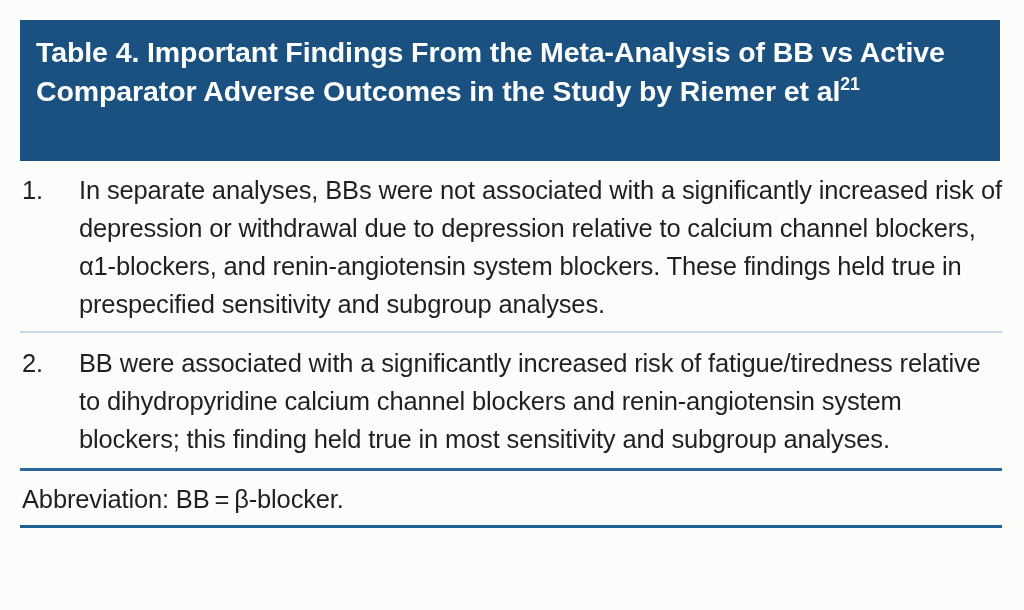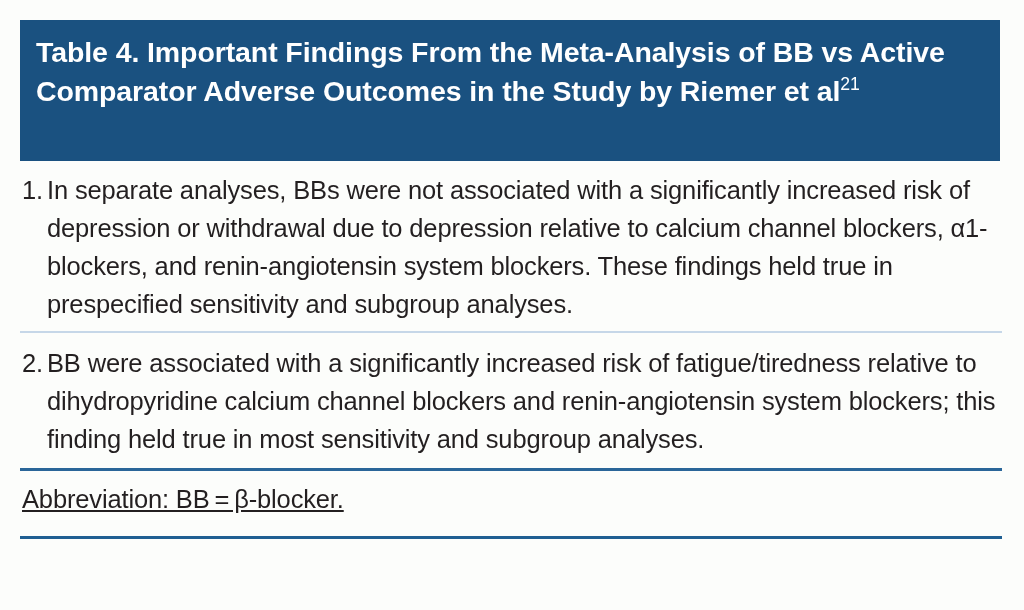--- a/index.html
+++ b/index.html
@@ -39,21 +39,21 @@
     font-weight: bold;
     color: #ffffff;
     letter-spacing: -0.1px;
     white-space: pre-line;
     margin: 0;
   }
   .table-header-title sup {
     font-size: 0.62em;
     line-height: 0;
     vertical-align: 0.62em;
-    font-weight: normal;
+    font-weight: bold;
   }
 
   
   .table-body {
     position: absolute;
     left: 20px;
     top: 161px;
     width: 988px;
   }
 
@@ -82,36 +82,36 @@
   .finding-marker {
     flex: 0 0 auto;
     width: 27px;
     text-align: left;
     padding-left: 2px;
     box-sizing: border-box;
   }
   .finding-text {
     flex: 1 1 auto;
     padding-right: 0px;
+    margin-left: 32px;
   }
 
   
   .rule-blue-top {
     width: 982px;
     height: 3px;
     background: #2a6699;
     margin-top: 2px;
   }
   .footnote {
     font-size: 25.5px;
     line-height: 38px;
     color: #231f20;
     letter-spacing: -0.15px;
-    padding: 9px 0 18px 2px;
-    text-decoration: underline;
+    padding: 9px 0 7px 2px;
   }
   .rule-blue-bottom {
     width: 982px;
     height: 3px;
     background: #1f5f92;
   }
 </style>
 </head>
 <body>
 

